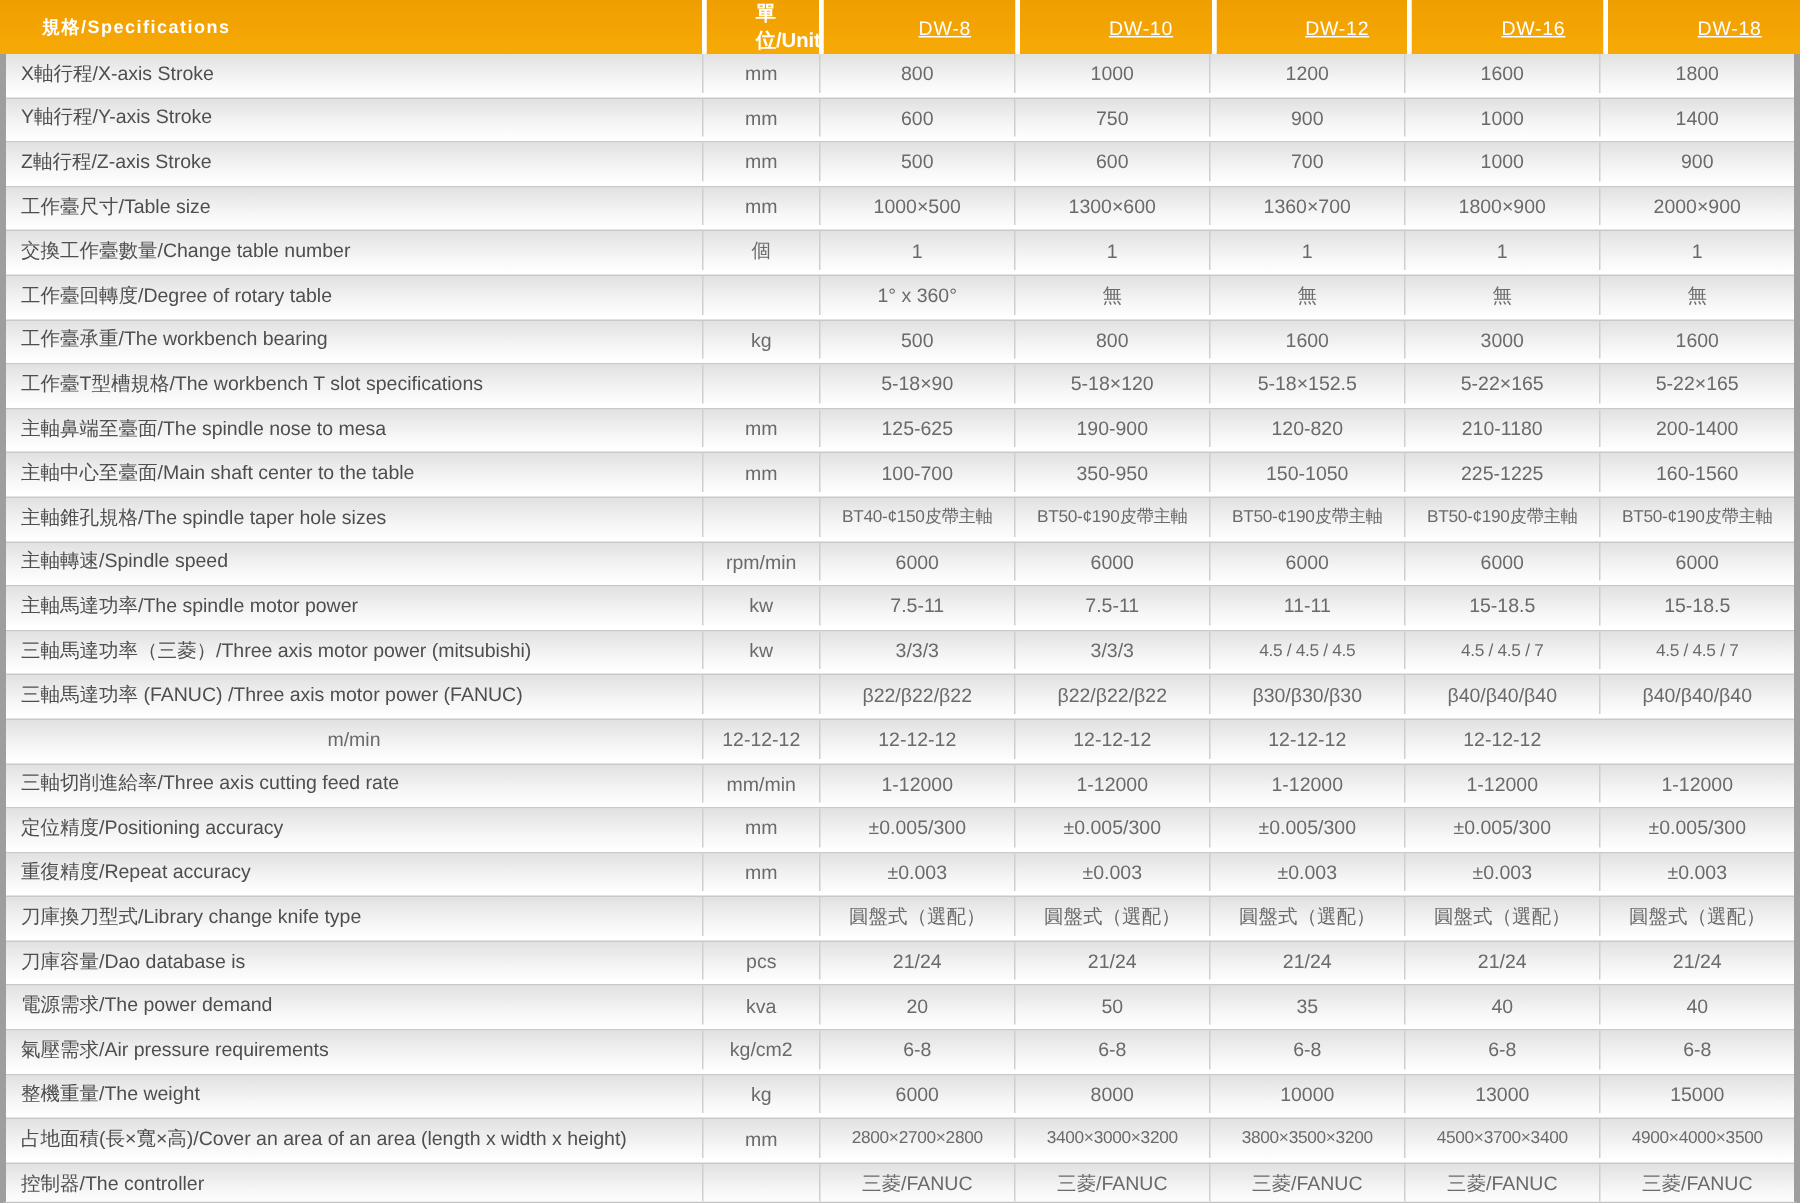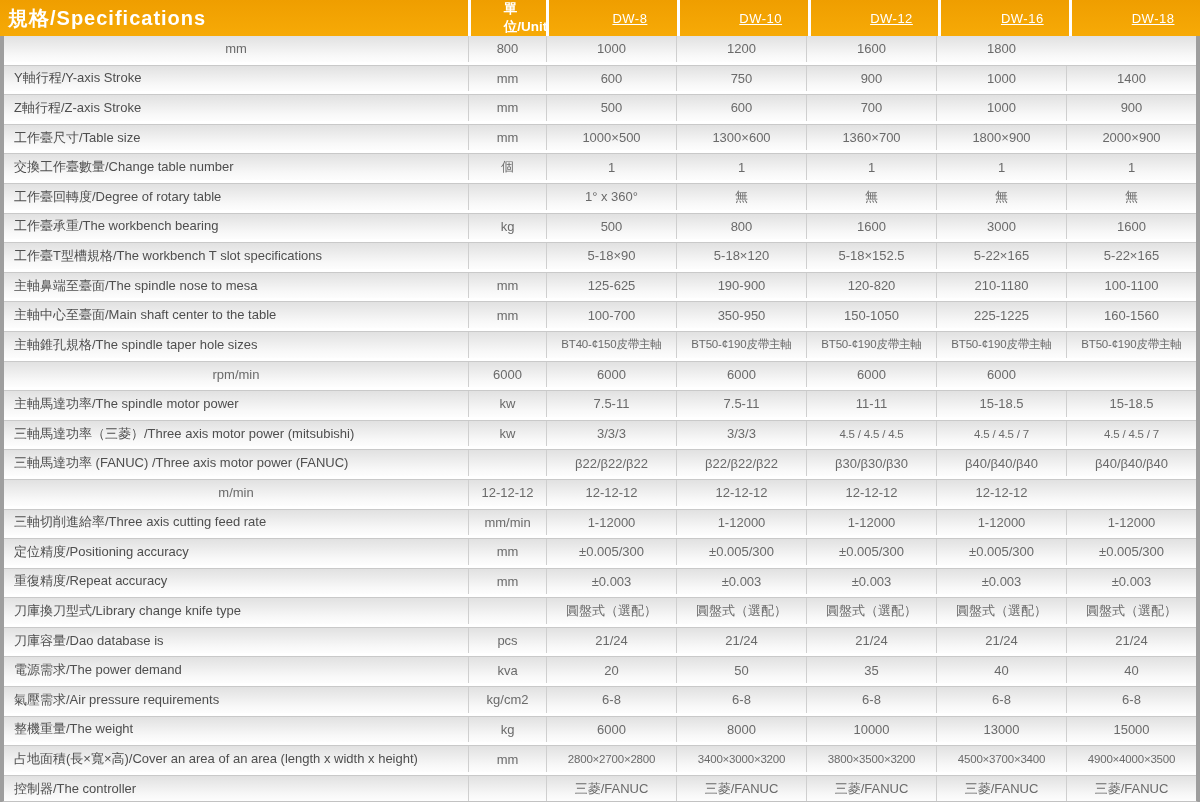--- a/index.html
+++ b/index.html
@@ -3,21 +3,21 @@
 <meta charset="utf-8">
 <style>
   html,body{margin:0;padding:0;width:1200px;height:802px;overflow:hidden;background:#fff;
     font-family:"Liberation Sans","DejaVu Sans",sans-serif;}
   .table{width:1200px;}
   
   .header{display:grid;grid-template-columns:468px 78px repeat(5,1fr);height:32px;}
   .header .hcell{background:linear-gradient(#ef9e00,#f7aa06);display:flex;align-items:center;
     justify-content:center;color:#fff;padding-left:34px;}
   .header .hcell + .hcell{border-left:3px solid #fff;}
-  .header .title{justify-content:flex-start;padding-left:8px;font-size:20px;font-weight:bold;
+  .header .title{justify-content:flex-start;padding-left:28px;font-size:12px;font-weight:bold;
     letter-spacing:1px;}
   .header .unit-h{font-size:13.5px;font-weight:bold;}
   .header .model{font-size:13px;letter-spacing:.5px;text-decoration:underline;}
   
   .body{border-left:4px solid #9e9e9e;border-right:4px solid #9e9e9e;border-bottom:2px solid #c2c2c2;}
   .row{display:grid;grid-template-columns:464px 78px repeat(5,1fr);height:26.6px;margin-top:3px;
     background:linear-gradient(#e1e1e1,#f8f8f8 75%,#fdfdfd);border-top:1px solid #c9c9c9;
     box-sizing:border-box;}
   .cell{display:flex;align-items:center;justify-content:center;font-size:13px;color:#6a6a6a;
     white-space:nowrap;overflow:hidden;}
@@ -33,20 +33,21 @@
     <div class="hcell title">規格/Specifications</div>
     <div class="hcell unit-h">單位/Unit</div>
     <div class="hcell model">DW-8</div>
     <div class="hcell model">DW-10</div>
     <div class="hcell model">DW-12</div>
     <div class="hcell model">DW-16</div>
     <div class="hcell model">DW-18</div>
   </div>
   <div class="body">
       <div class="row">
+        <div class="cell label">X軸行程/X-axis Stroke</div>
         <div class="cell unit">mm</div>
         <div class="cell value">800</div>
         <div class="cell value">1000</div>
         <div class="cell value">1200</div>
         <div class="cell value">1600</div>
         <div class="cell value">1800</div>
       </div>
       <div class="row">
         <div class="cell label">Y軸行程/Y-axis Stroke</div>
         <div class="cell unit">mm</div>
@@ -110,41 +111,42 @@
         <div class="cell value">5-22×165</div>
         <div class="cell value">5-22×165</div>
       </div>
       <div class="row">
         <div class="cell label">主軸鼻端至臺面/The spindle nose to mesa</div>
         <div class="cell unit">mm</div>
         <div class="cell value">125-625</div>
         <div class="cell value">190-900</div>
         <div class="cell value">120-820</div>
         <div class="cell value">210-1180</div>
-        <div class="cell value">100-1100</div>
+        <div class="cell value">200-1400</div>
       </div>
       <div class="row">
         <div class="cell label">主軸中心至臺面/Main shaft center to the table</div>
         <div class="cell unit">mm</div>
         <div class="cell value">100-700</div>
         <div class="cell value">350-950</div>
         <div class="cell value">150-1050</div>
         <div class="cell value">225-1225</div>
         <div class="cell value">160-1560</div>
       </div>
       <div class="row">
         <div class="cell label">主軸錐孔規格/The spindle taper hole sizes</div>
         <div class="cell unit"></div>
         <div class="cell value small">BT40-¢150皮帶主軸</div>
         <div class="cell value small">BT50-¢190皮帶主軸</div>
         <div class="cell value small">BT50-¢190皮帶主軸</div>
         <div class="cell value small">BT50-¢190皮帶主軸</div>
         <div class="cell value small">BT50-¢190皮帶主軸</div>
       </div>
       <div class="row">
+        <div class="cell label">主軸轉速/Spindle speed</div>
         <div class="cell unit">rpm/min</div>
         <div class="cell value">6000</div>
         <div class="cell value">6000</div>
         <div class="cell value">6000</div>
         <div class="cell value">6000</div>
         <div class="cell value">6000</div>
       </div>
       <div class="row">
         <div class="cell label">主軸馬達功率/The spindle motor power</div>
         <div class="cell unit">kw</div>

